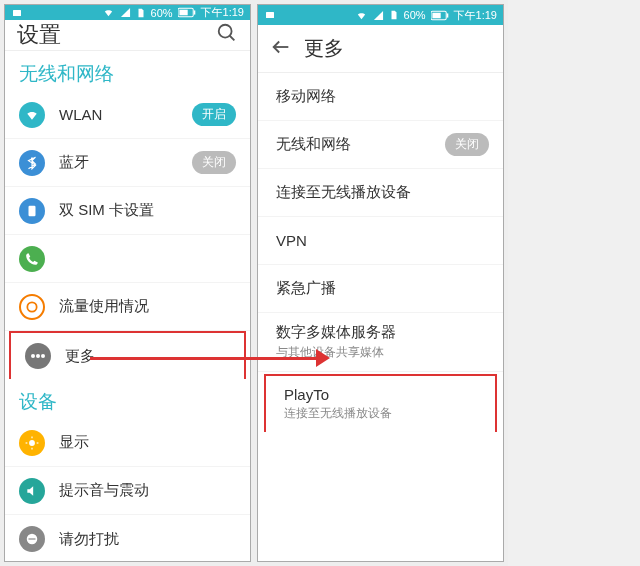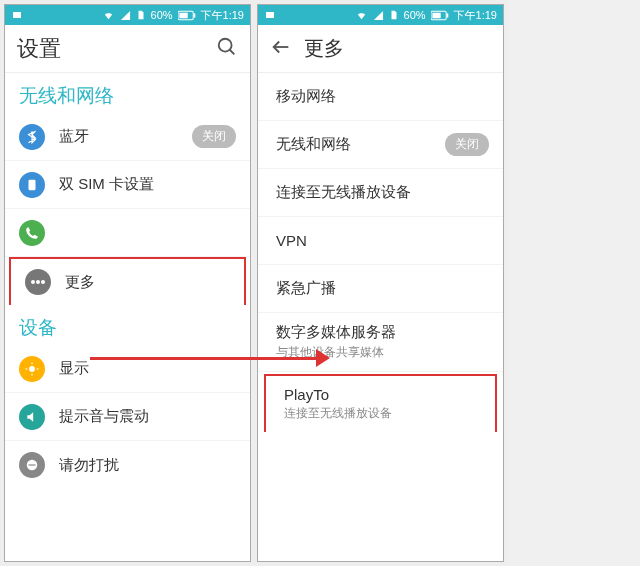--- a/index.html
+++ b/index.html
@@ -75,20 +75,31 @@
         <svg width="22" height="22" viewBox="0 0 24 24" fill="none" stroke="#555" stroke-width="2">
             <circle cx="10" cy="10" r="7"></circle>
             <line x1="20" y1="20" x2="15" y2="15"></line>
           </svg>
       </span>
     </div>
 
     <div class="section-label">无线和网络</div>
     <div class="list">
       <div class="row">
+        <span class="icon" style="background:#2fb7c7">
+          <svg width="14" height="14" viewBox="0 0 24 24" fill="#fff">
+              <path d="M12 20l8-10c-4-4-12-4-16 0l8 10z"></path>
+            </svg>
+        </span>
+        <div class="txt">
+            <span class="label">WLAN</span>
+          </div>
+        <span class="toggle on">开启</span>
+      </div>
+      <div class="row">
         <span class="icon" style="background:#3b8fd6">
           <svg width="14" height="14" viewBox="0 0 24 24" fill="#fff">
               <path d="M12 2v20l6-6-12-8 12-6-6 6 6 6-12 8" stroke="#fff" stroke-width="2" fill="none"></path>
             </svg>
         </span>
         <div class="txt">
             <span class="label">蓝牙</span>
           </div>
         <span class="toggle off">关闭</span>
       </div>
@@ -101,20 +112,30 @@
         <div class="txt">
             <span class="label">双 SIM 卡设置</span>
           </div>
       </div>
       <div class="row">
         <span class="icon" style="background:#4caf50">
           <svg width="14" height="14" viewBox="0 0 24 24" fill="#fff">
               <path d="M6 2c-2 0-4 2-4 4 0 8 8 16 16 16 2 0 4-2 4-4l-6-3-2 2c-3-1-6-4-7-7l2-2-3-6z"></path>
             </svg>
         </span>
+      </div>
+      <div class="row">
+        <span class="icon" style="background:#fff;border:2px solid #f57c00">
+          <svg width="14" height="14" viewBox="0 0 24 24" fill="none" stroke="#f57c00" stroke-width="3">
+              <circle cx="12" cy="12" r="8"></circle>
+            </svg>
+        </span>
+        <div class="txt">
+            <span class="label">流量使用情况</span>
+          </div>
       </div>
       <div class="row highlight-box" style="margin:0 4px;">
         <span class="icon" style="background:#777">
           <svg width="14" height="4" viewBox="0 0 14 4" fill="#fff">
               <circle cx="2" cy="2" r="2"></circle>
               <circle cx="7" cy="2" r="2"></circle>
               <circle cx="12" cy="2" r="2"></circle>
             </svg>
         </span>
         <div class="txt">

